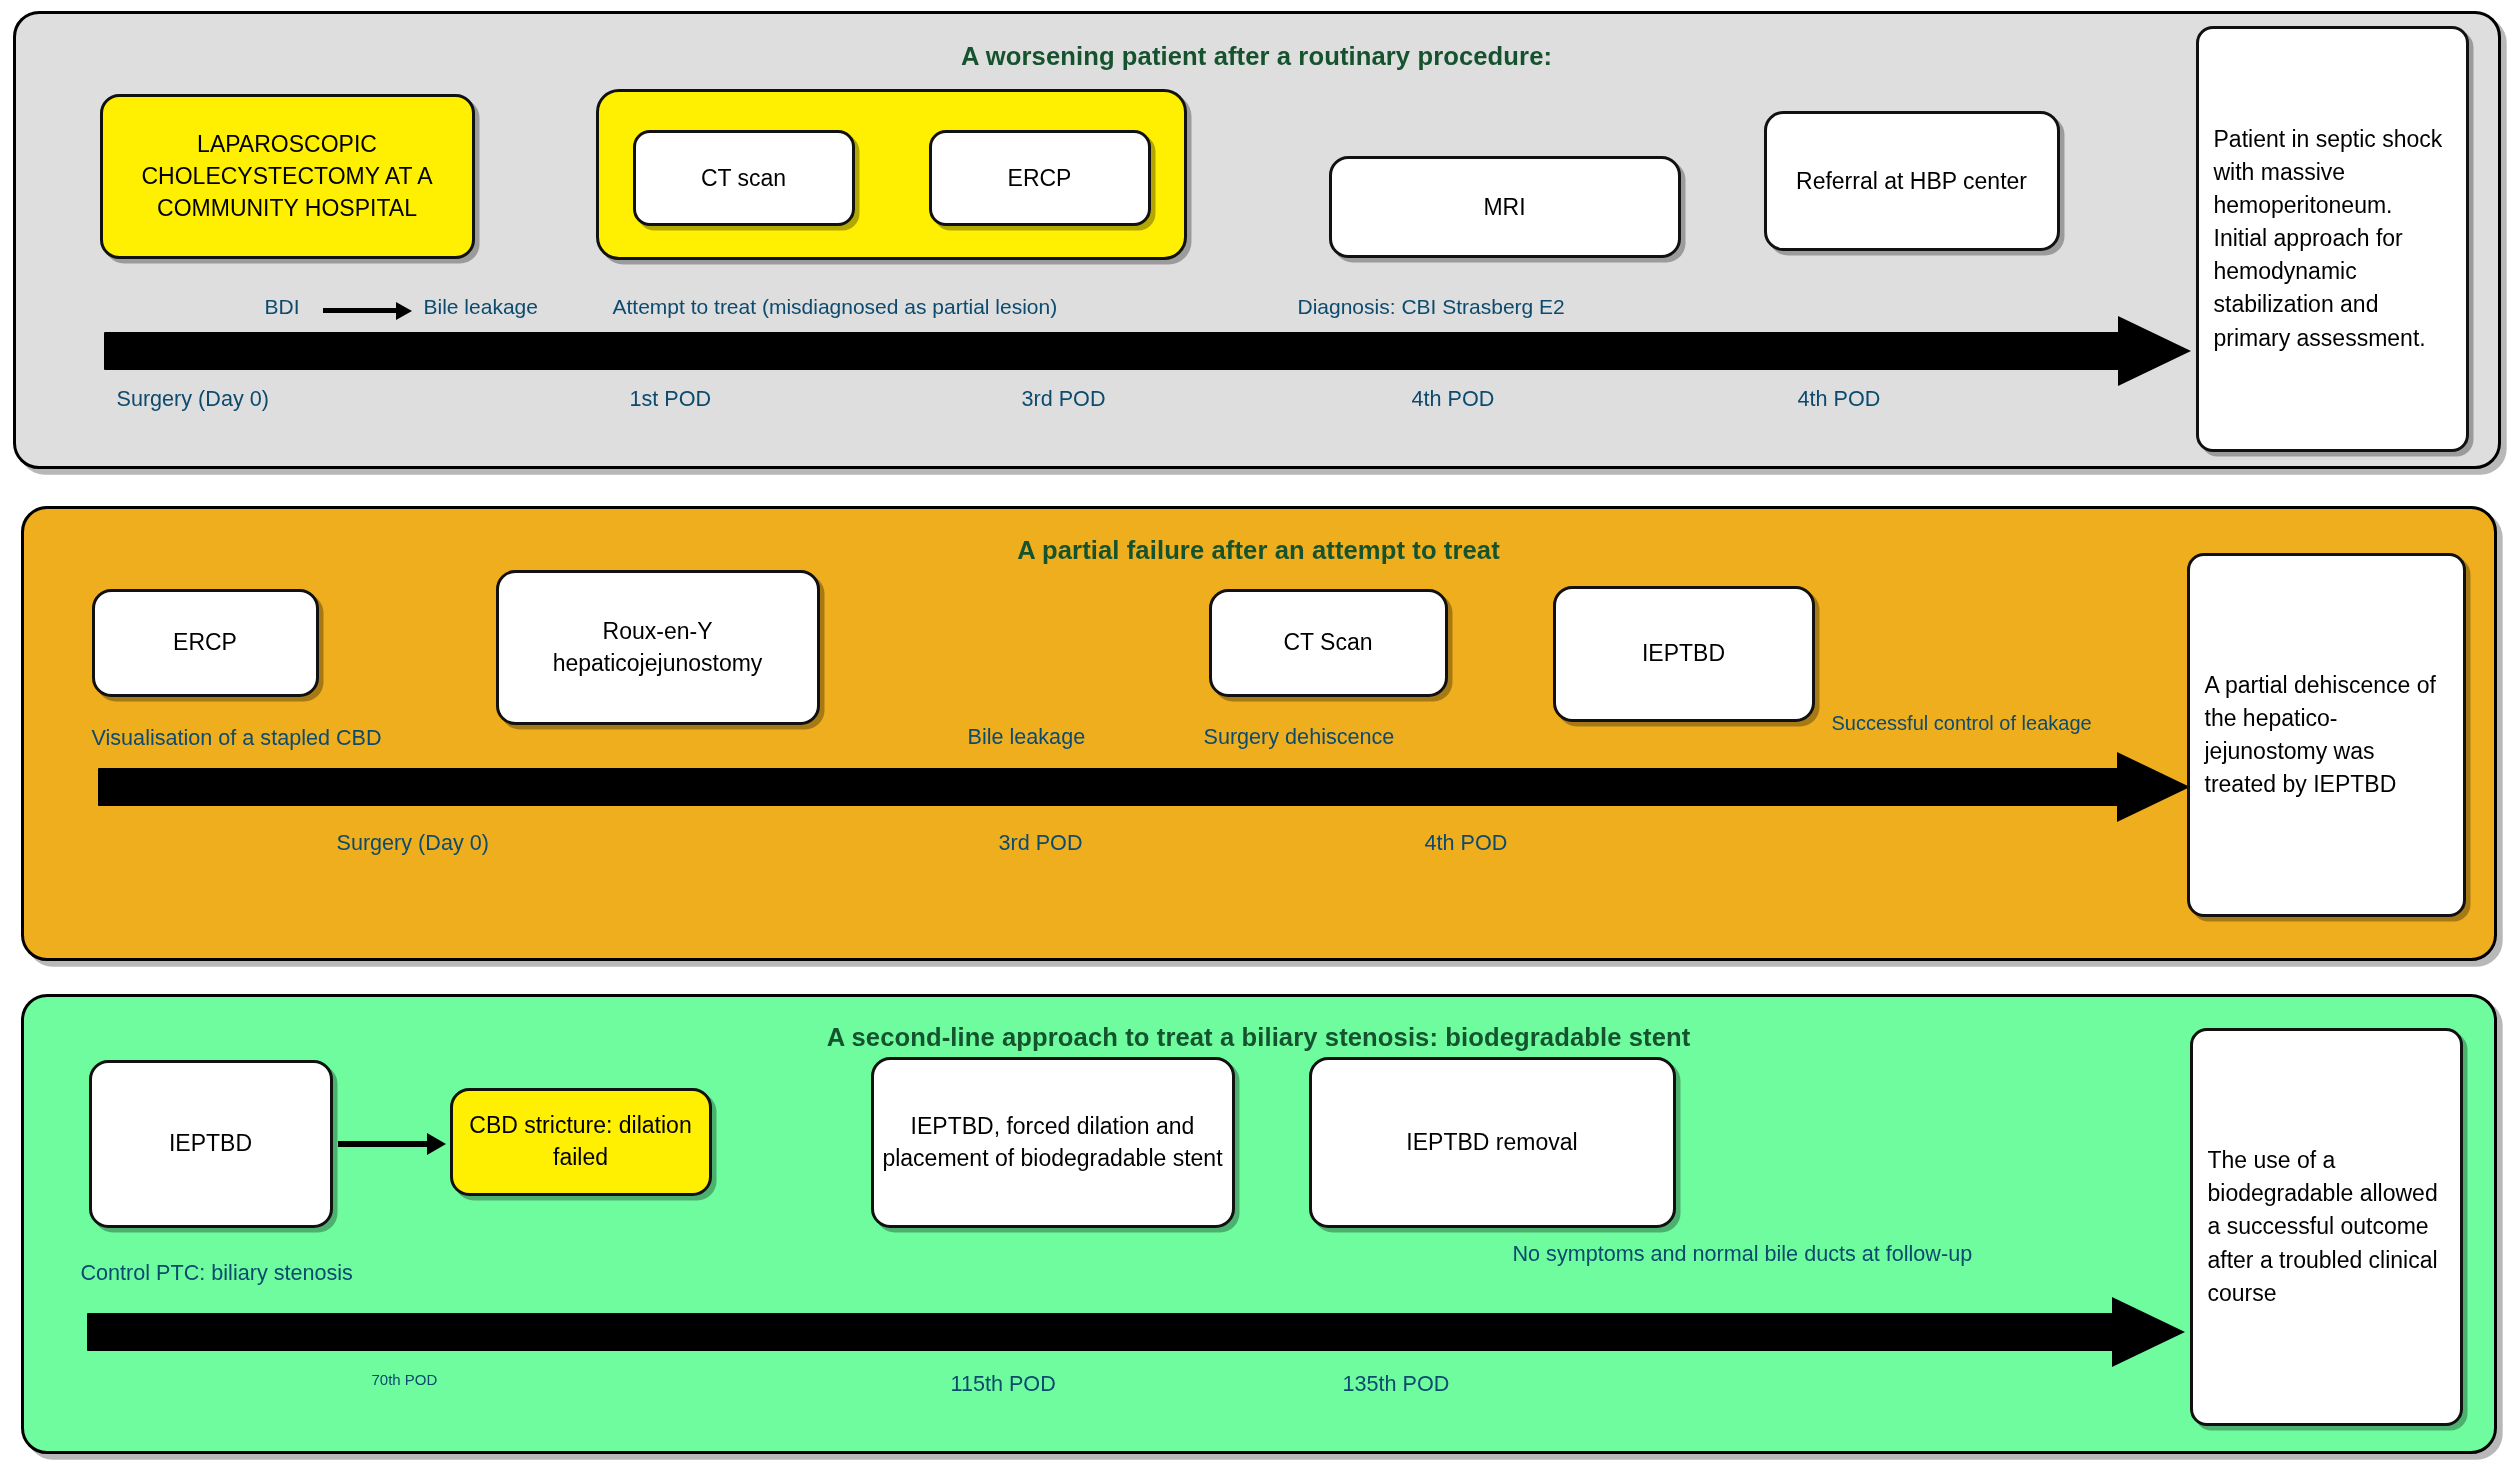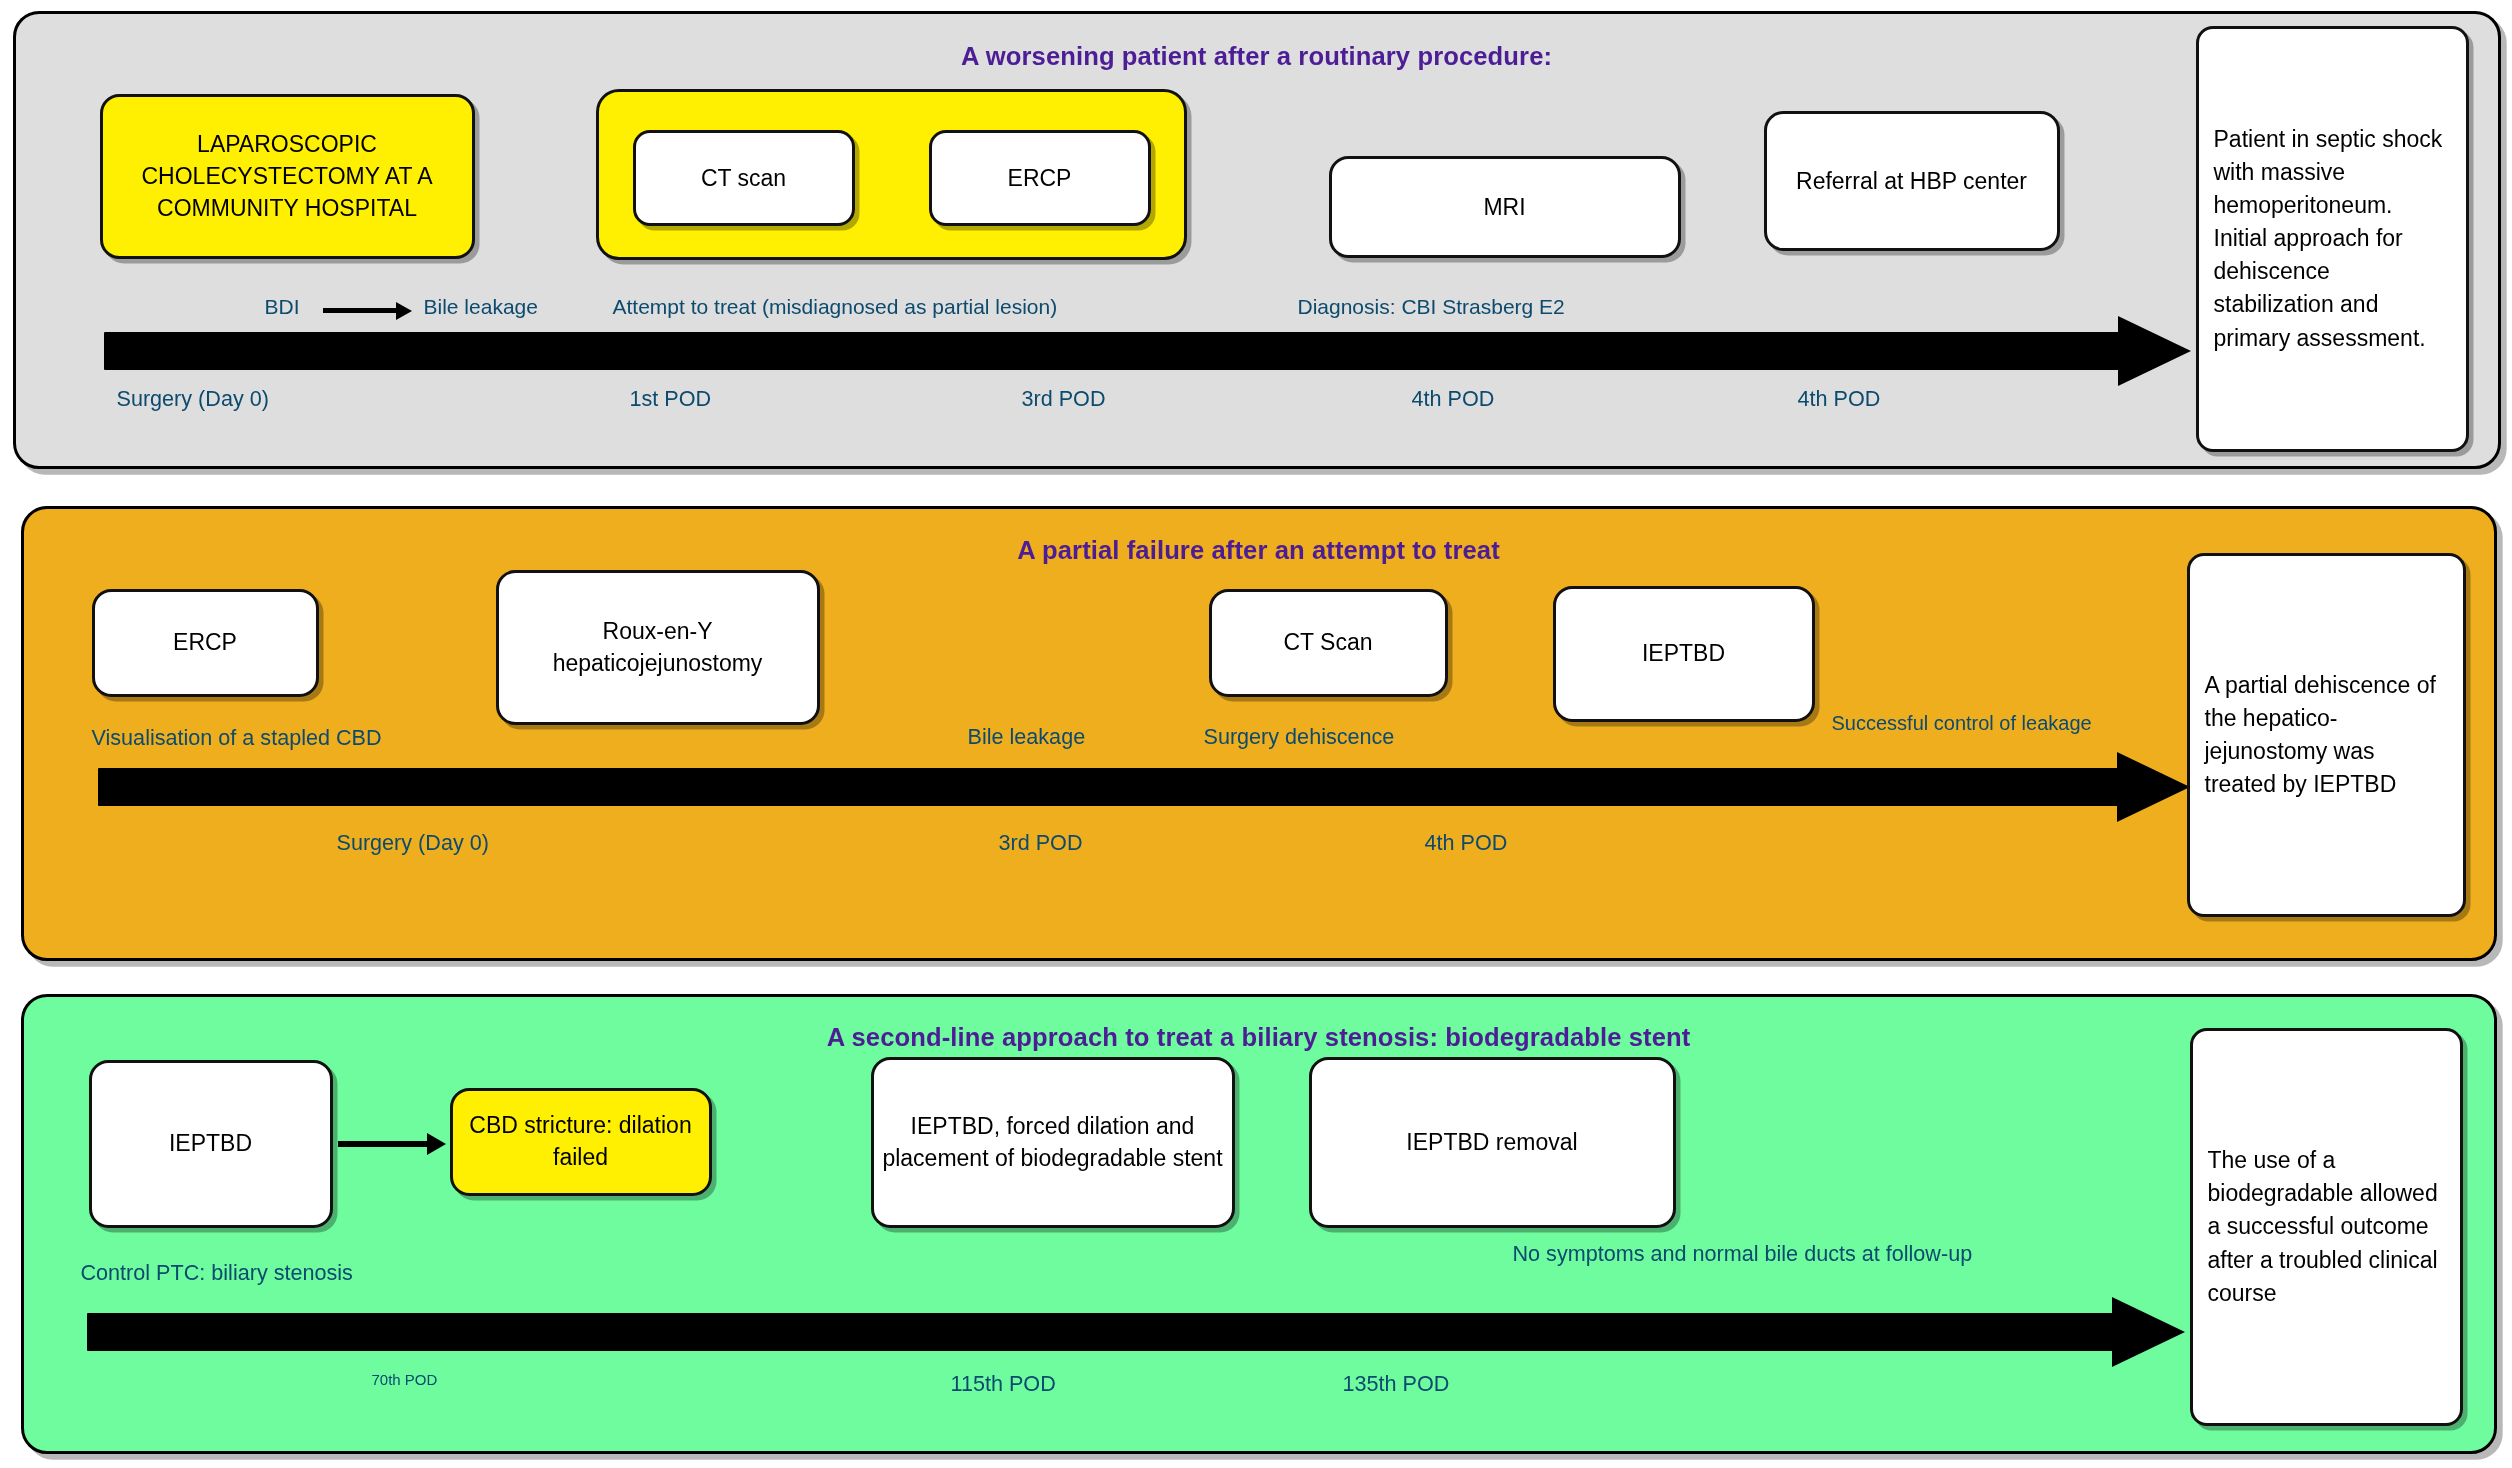--- a/index.html
+++ b/index.html
@@ -25,21 +25,21 @@
   }
   #panel-1{left:12.5px;  top:11.4px;   width:2488px; height:458px; background:#dedede;}
   #panel-2{left:20.5px;  top:506px;  width:2476px; height:455px; background:#efae1e;}
   #panel-3{left:20.5px;  top:994px; width:2476px; height:460px; background:#6efc9f;}
 
   .panel-title{
     position:absolute;
     left:0; right:0;
     text-align:center;
     font-weight:bold;
-    color:#4c1d95;
+    color:#14532d;
     letter-spacing:0.1px;
   }
   #panel-1 .panel-title{top:28px;  font-size:25.6px;}
   #panel-2 .panel-title{top:27px;  font-size:25.6px;}
   #panel-3 .panel-title{top:26px;  font-size:25.6px;}
 
   
   .node{
     position:absolute;
     box-sizing:border-box;
@@ -169,21 +169,21 @@
       <div class="shaft" style="width:2015px;"></div>
       <div class="head" style="left:2014px;"></div>
     </div>
 
     <div class="cap" style="left:101px; top:372px; font-size:21.6px;">Surgery (Day 0)</div>
     <div class="cap" style="left:614px; top:372px; font-size:21.6px;">1st POD</div>
     <div class="cap" style="left:1006px; top:372px; font-size:21.6px;">3rd POD</div>
     <div class="cap" style="left:1396px; top:372px; font-size:21.6px;">4th POD</div>
     <div class="cap" style="left:1782px; top:372px; font-size:21.6px;">4th POD</div>
 
-    <div class="outcome" style="left:2180px; top:11.4px; width:273px; height:426px; font-size:23px;">Patient in septic shock with massive hemoperitoneum. Initial approach for dehiscence stabilization and primary assessment.</div>
+    <div class="outcome" style="left:2180px; top:11.4px; width:273px; height:426px; font-size:23px;">Patient in septic shock with massive hemoperitoneum. Initial approach for hemodynamic stabilization and primary assessment.</div>
   </div>
 
   <div class="panel" id="panel-2">
 
     <div class="panel-title">A partial failure after an attempt to treat</div>
 
     <div class="node" style="left:68px; top:80px; width:227px; height:108px; font-size:23px;">ERCP</div>
 
     <div class="node" style="left:472px; top:61px; width:324px; height:155px; font-size:23px;">Roux-en-Y hepaticojejunostomy</div>
 

